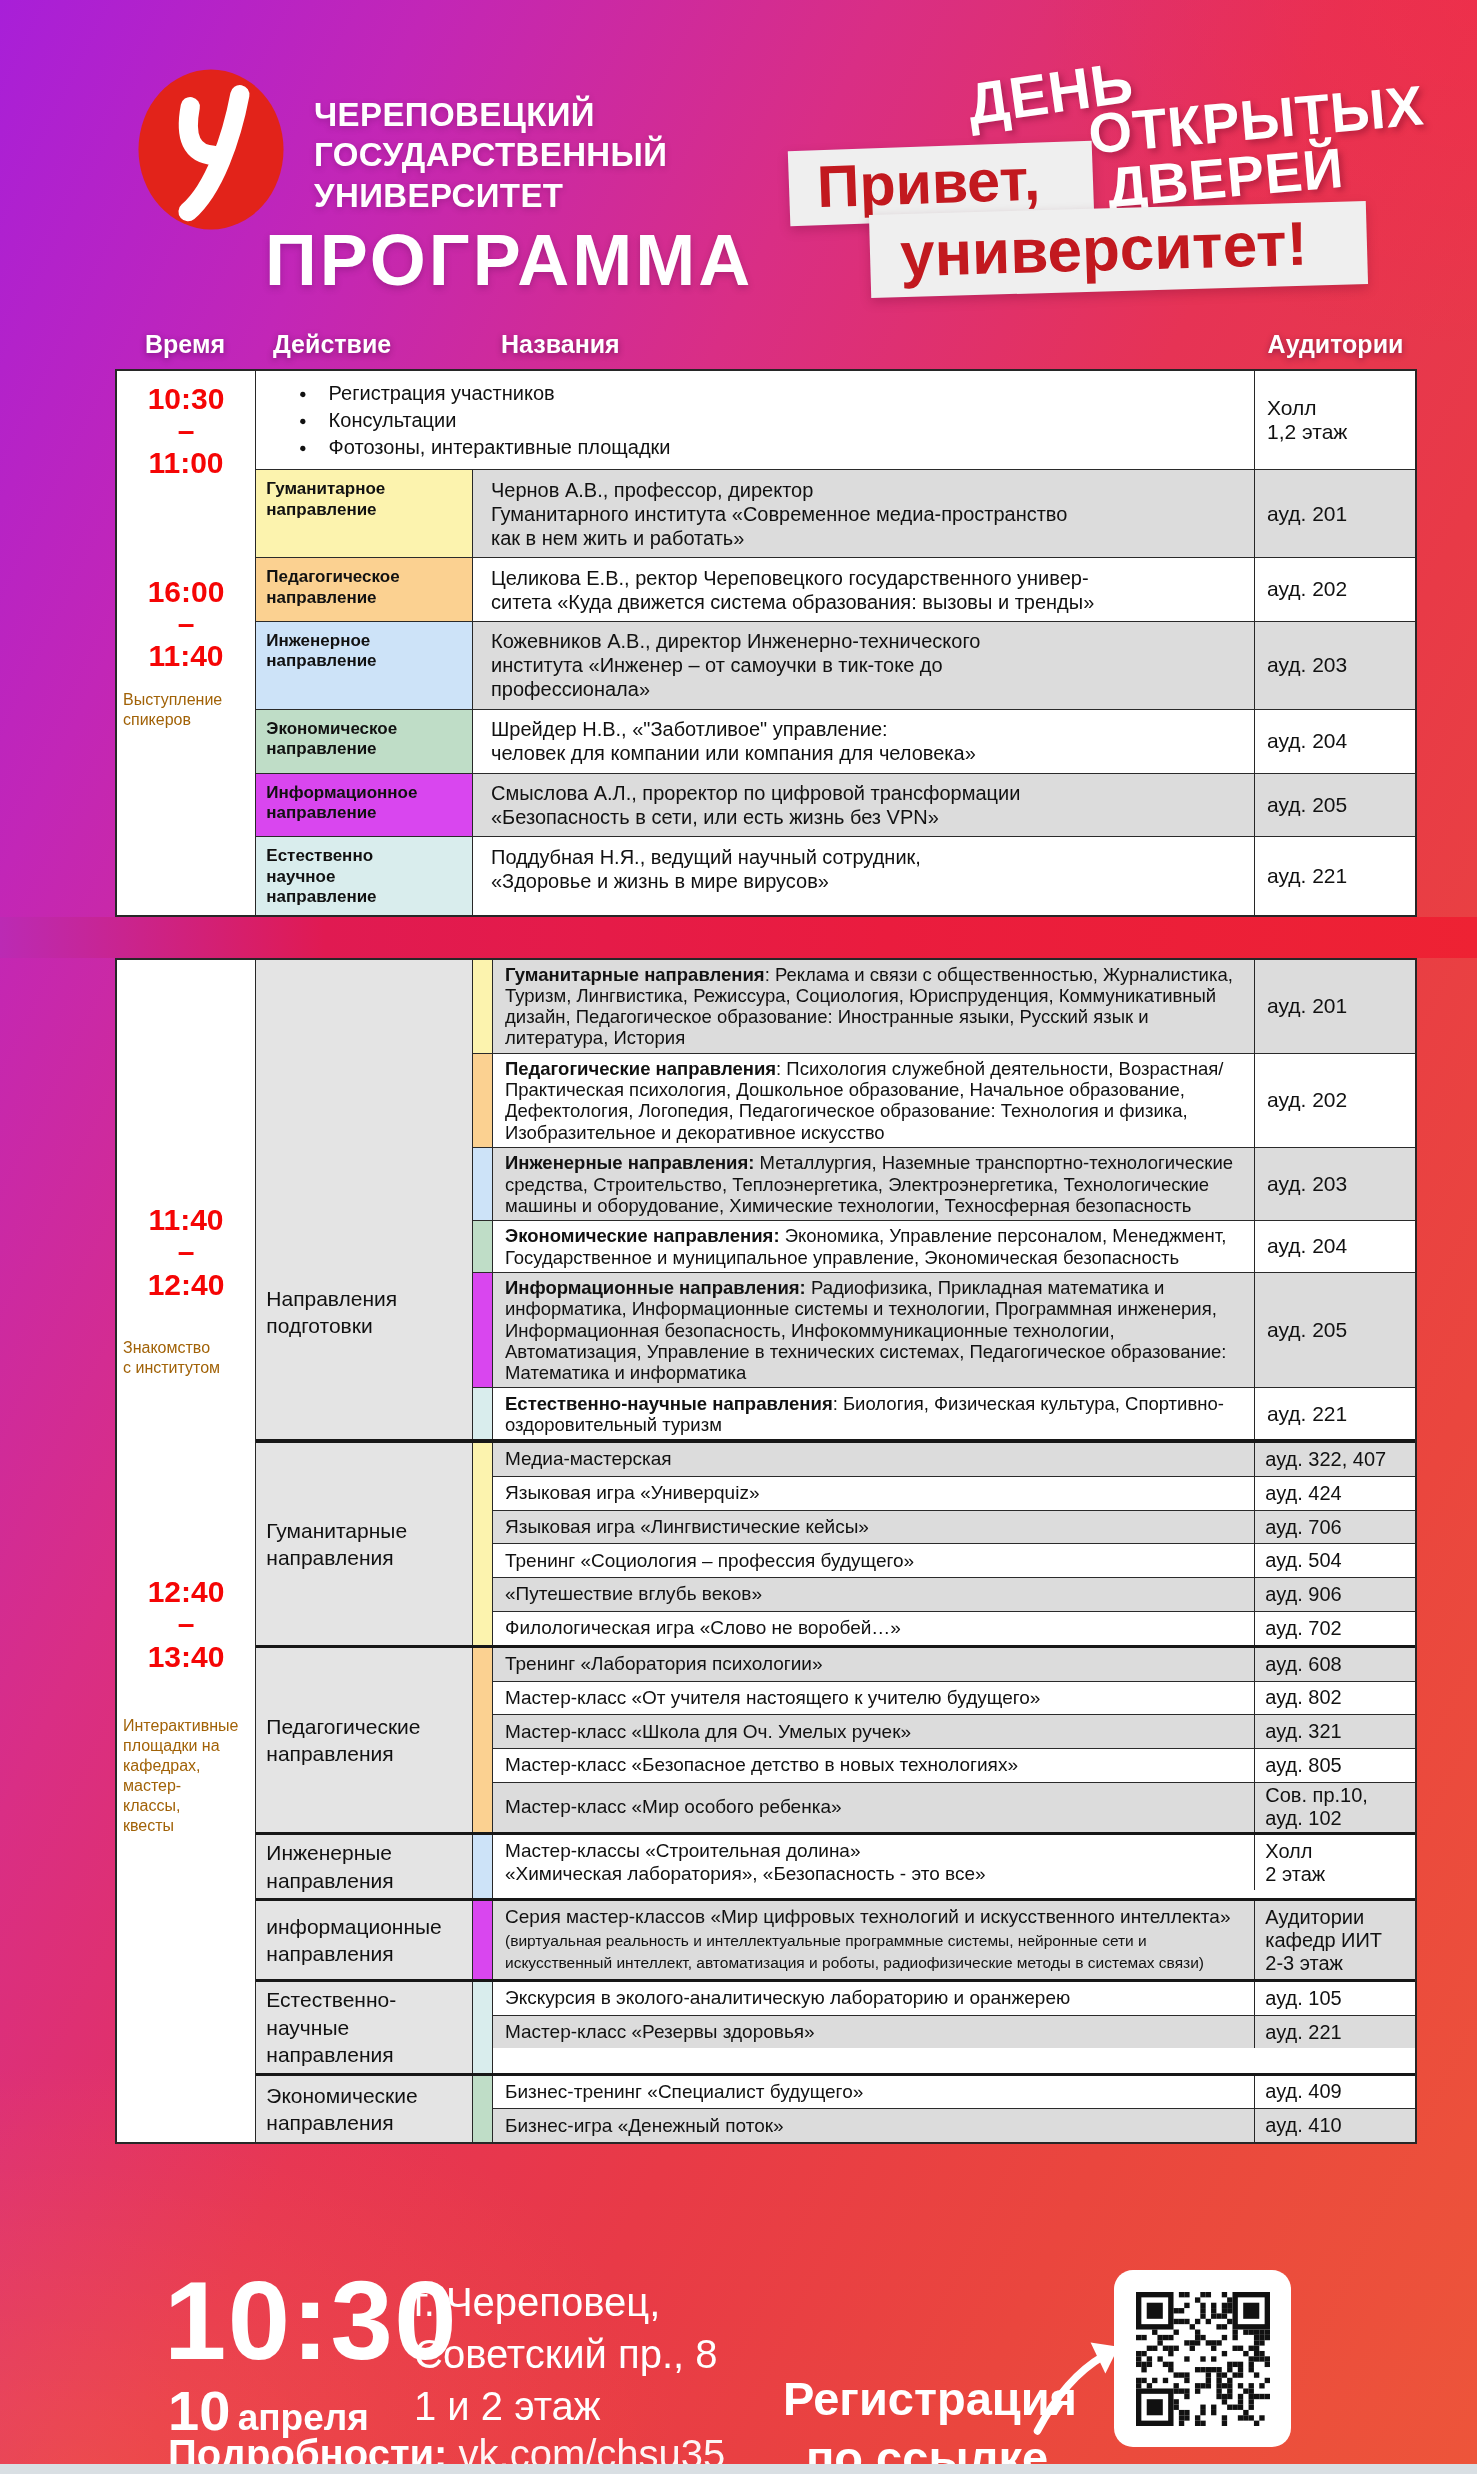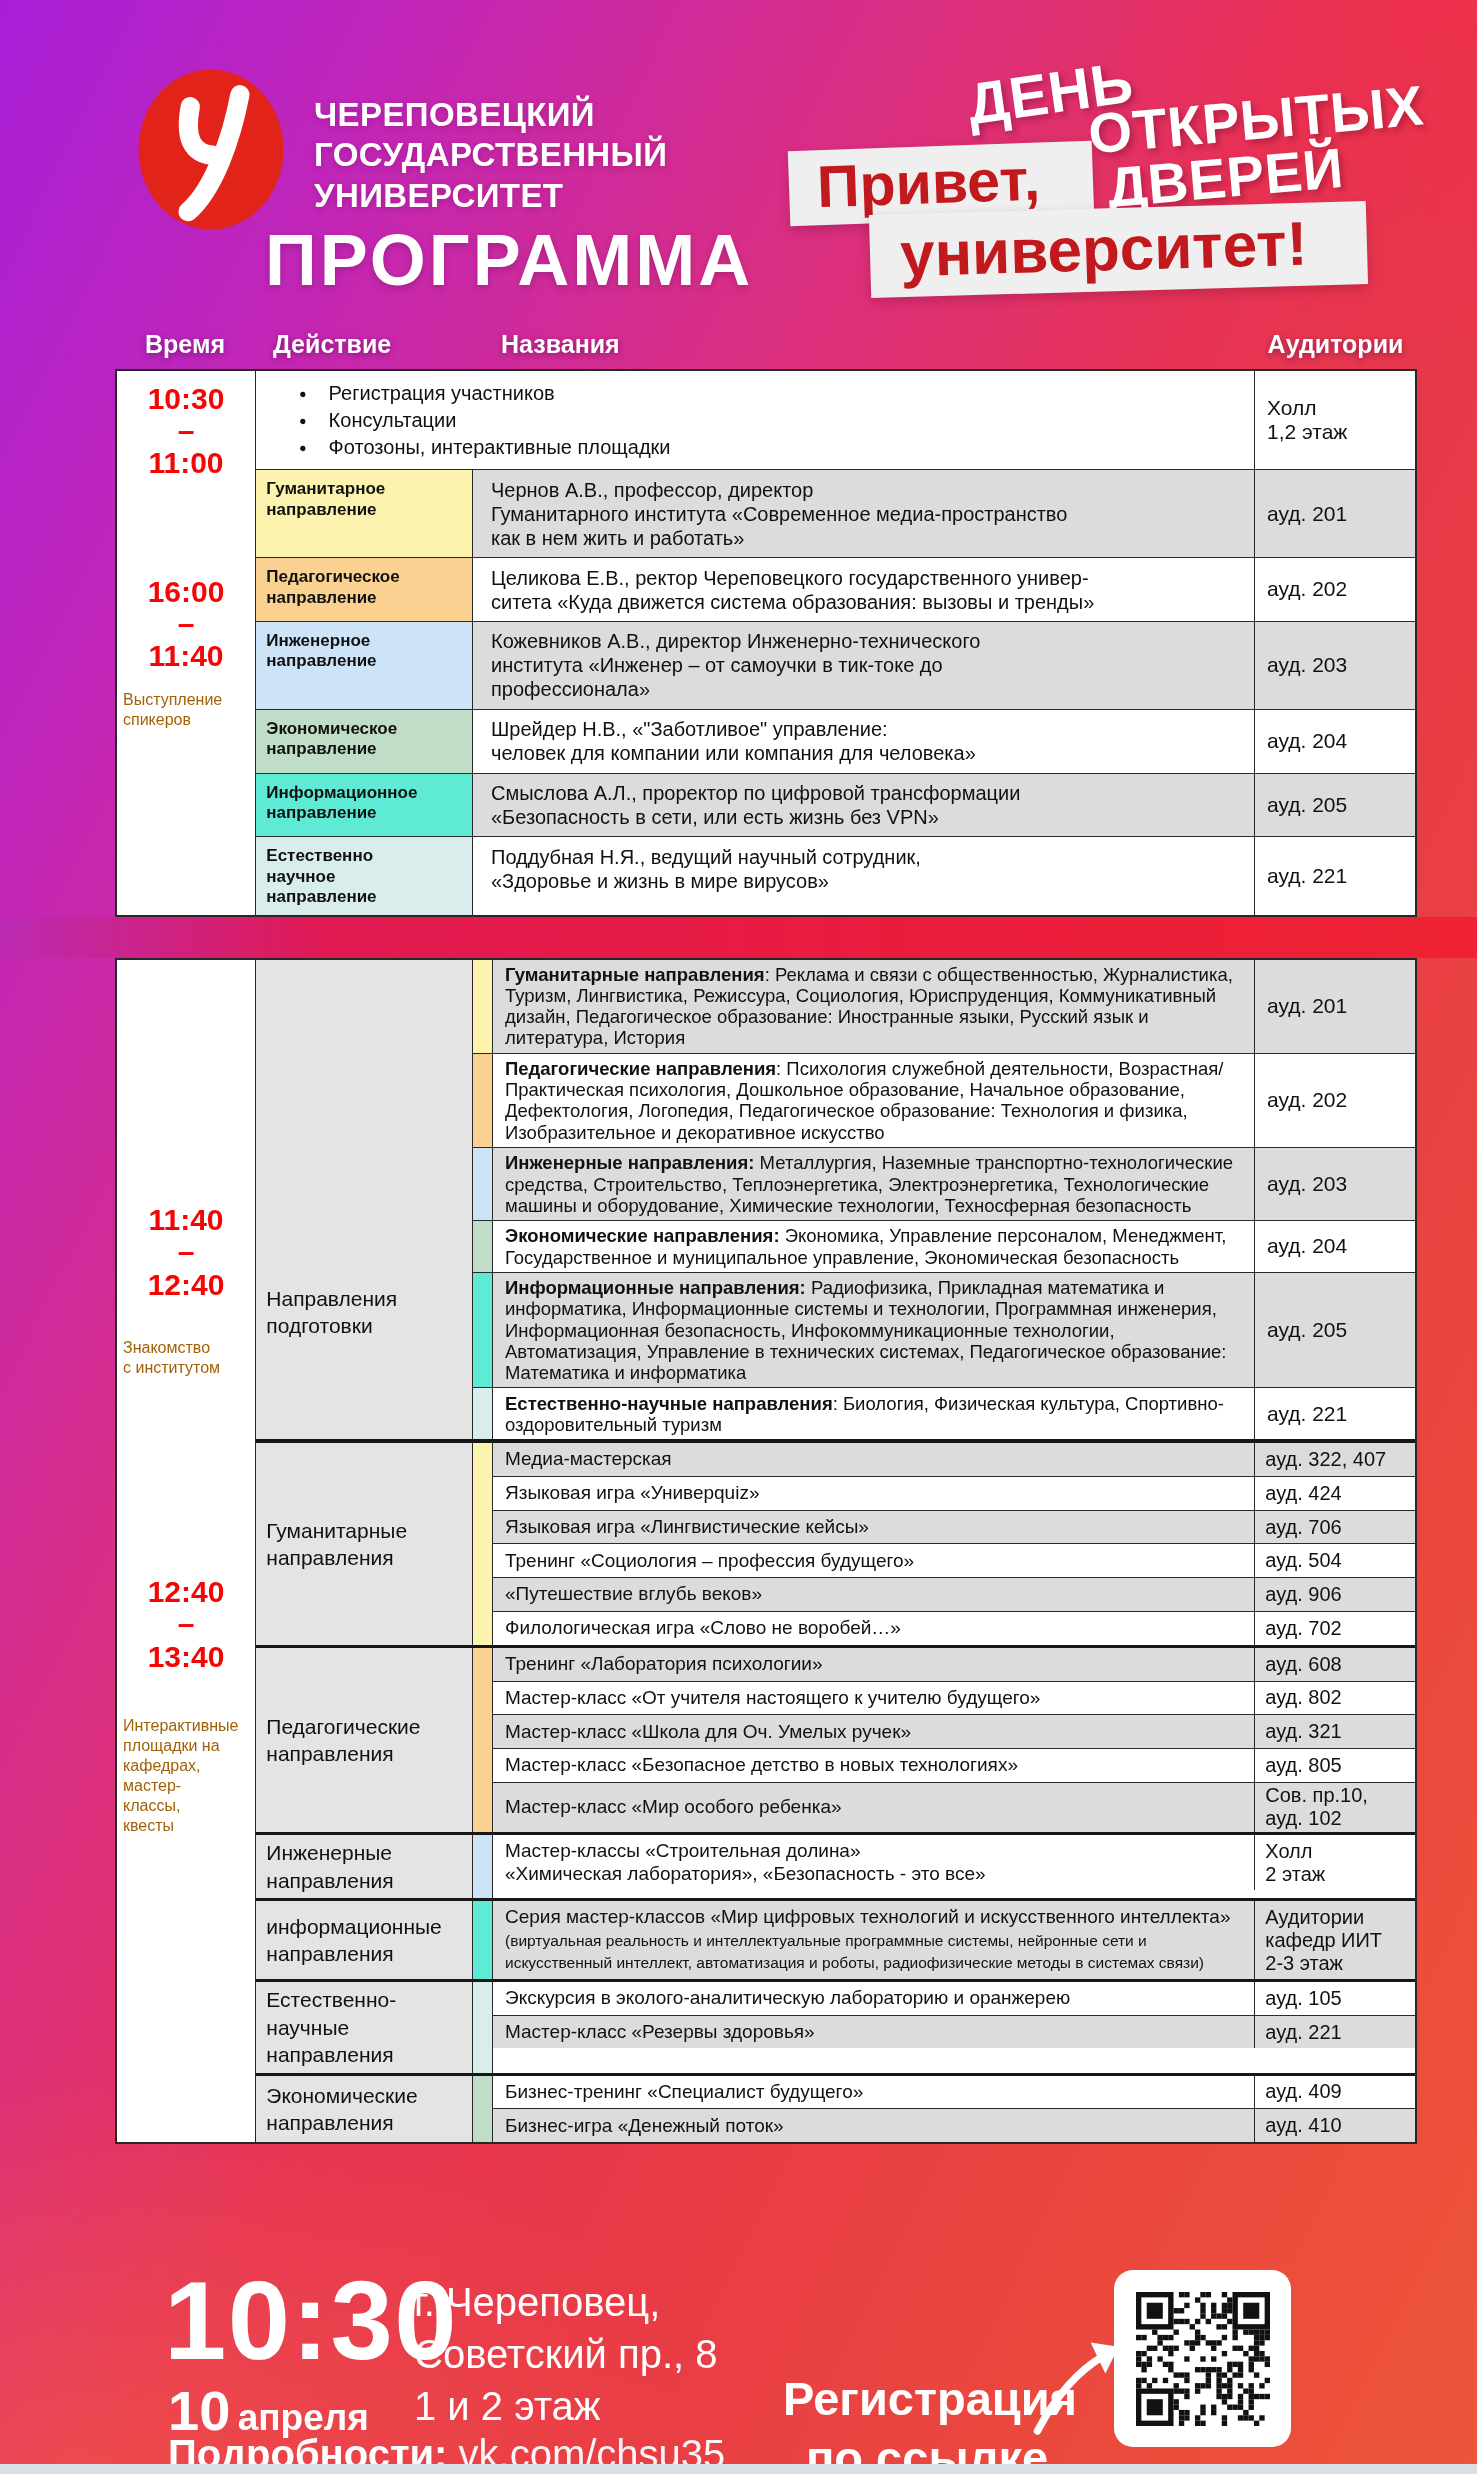--- a/index.html
+++ b/index.html
@@ -75,21 +75,21 @@
     font-size:21px;line-height:1.3;white-space:pre-line;}
   .grows{flex:1;display:flex;flex-direction:column;min-width:0;}
   .grows .row{border-bottom:1.5px solid #2a2a2a;}
   .nm3{flex:1;border-right:1.5px solid #272727;box-sizing:border-box;
     font-size:19px;line-height:1.18;padding:5.2px 10.3px 5.2px 12px;white-space:pre-line;min-width:0;}
   .nm3 .note{font-size:15.5px;line-height:1.2;}
   .aud3{width:160px;min-width:160px;box-sizing:border-box;display:flex;align-items:center;
     padding-left:10.3px;font-size:20px;line-height:1.15;white-space:pre-line;}
   
   .c-hum{background:#fcf3ae;} .c-ped{background:#fbd191;} .c-eng{background:#cde3f8;}
-  .c-eco{background:#bfddc7;} .c-inf{background:#5eead4;} .c-nat{background:#d9eded;}
+  .c-eco{background:#bfddc7;} .c-inf{background:#d946ef;} .c-nat{background:#d9eded;}
   .g{background:#dcdcdc;} .w{background:#ffffff;}
   
   .band{height:41px;margin-left:-115px;width:1478px;
     background:linear-gradient(90deg,#bb2ab4 0%,#e01a52 22%,#ea1c3e 60%,#ee2233 100%);}
   
   .footer{position:absolute;left:0;top:2246px;width:1478px;height:228px;color:#fff;z-index:5;}
   .bigtime{position:absolute;left:164px;top:19px;font-weight:bold;font-size:112px;line-height:1;letter-spacing:1.5px;}
   .bigdate{position:absolute;left:168px;top:132px;}
   .bigdate .d{font-weight:bold;font-size:56px;}
   .bigdate .m{font-weight:bold;font-size:37px;margin-left:7.4px;}

